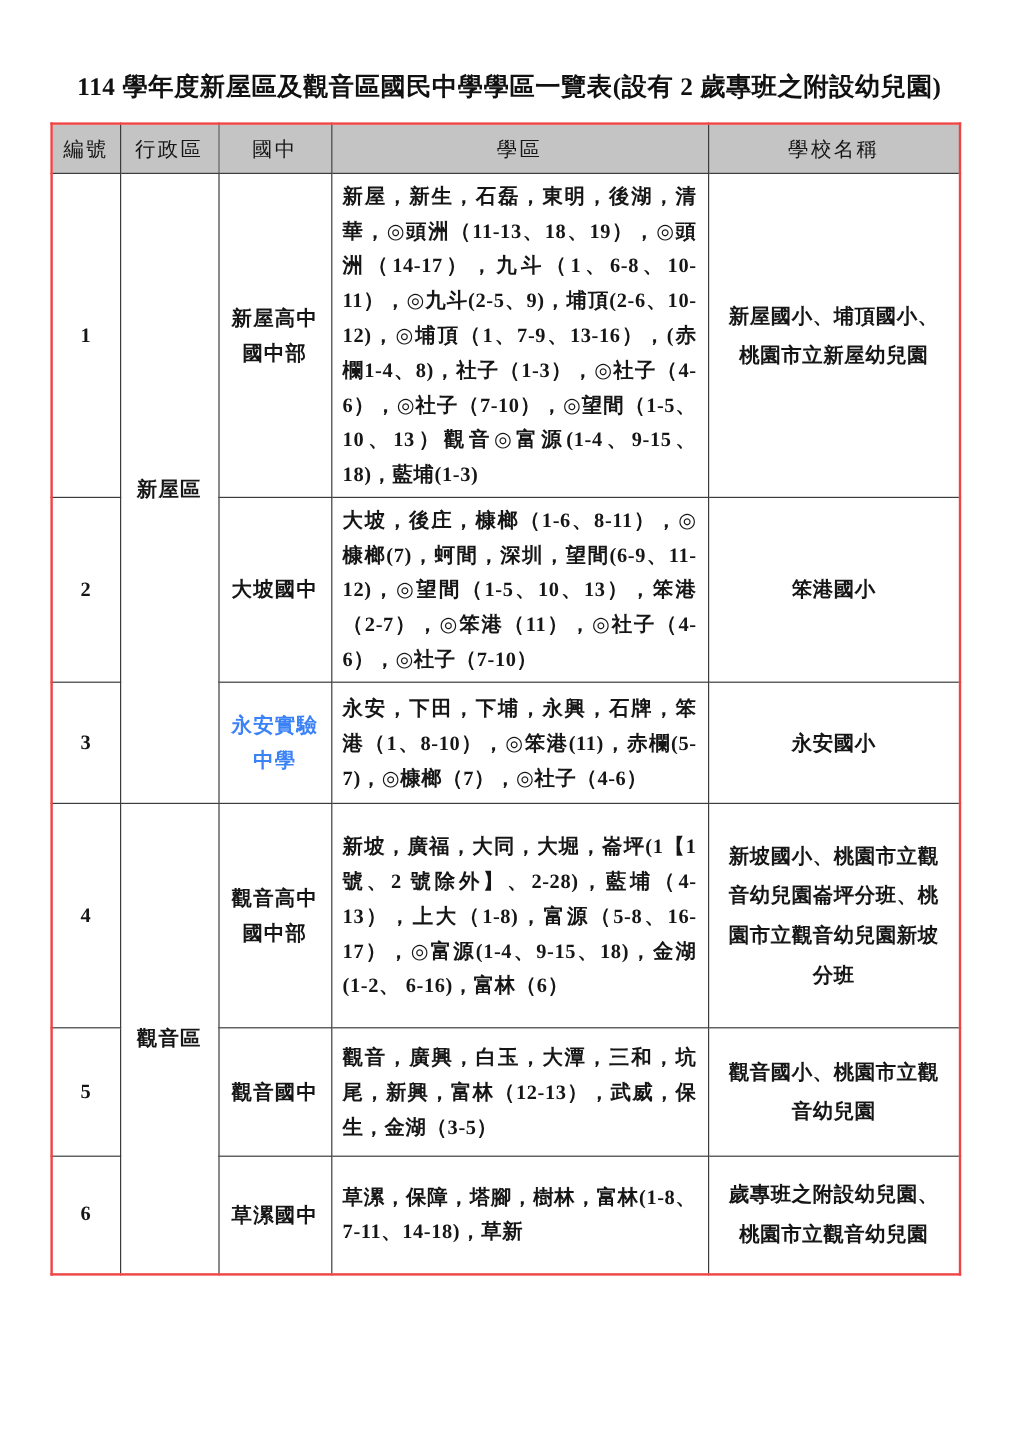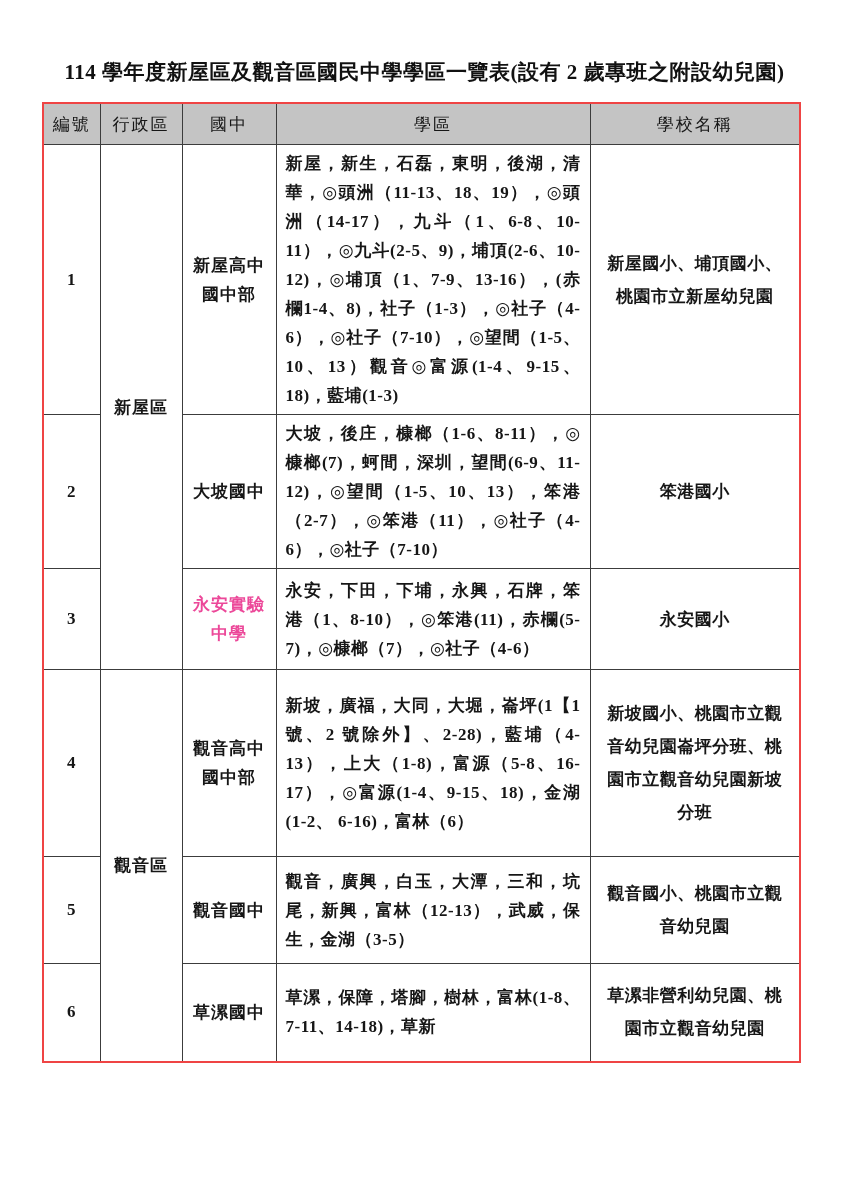--- a/index.html
+++ b/index.html
@@ -64,21 +64,21 @@
     line-height: 29px;
     letter-spacing: 0.5px;
   }
   td.cell-schools {
     text-align: center;
     padding: 4px 9px;
     line-height: 33px;
     letter-spacing: 0.5px;
   }
   .jh-line { line-height: 29px; }
-  .red-text { color: #ec4899; }
+  .red-text { color: #3b82f6; }
   .page-number {
     position: absolute;
     top: 1152px;
     left: 0;
     width: 849px;
     text-align: center;
     font-size: 14px;
     color: #0f766e;
   }
 </style>
@@ -151,20 +151,20 @@
         </td>
         <td class="cell-zone">觀音，廣興，白玉，大潭，三和，坑尾，新興，富林（12-13），武威，保生，金湖（3-5）</td>
         <td class="cell-schools">觀音國小、桃園市立觀音幼兒園</td>
       </tr>
       <tr style="height:98px">
         <td class="cell-center">6</td>
         <td class="cell-center">
           <div class="jh-line">草漯國中</div>
         </td>
         <td class="cell-zone">草漯，保障，塔腳，樹林，富林(1-8、7-11、14-18)，草新</td>
-        <td class="cell-schools">草漯非營利幼兒園、桃園市立觀音幼兒園</td>
+        <td class="cell-schools">歲專班之附設幼兒園、桃園市立觀音幼兒園</td>
       </tr>
     </tbody>
   </table>
 
   <div class="page-number">11</div>
 
 </div>
 
 </body></html>

